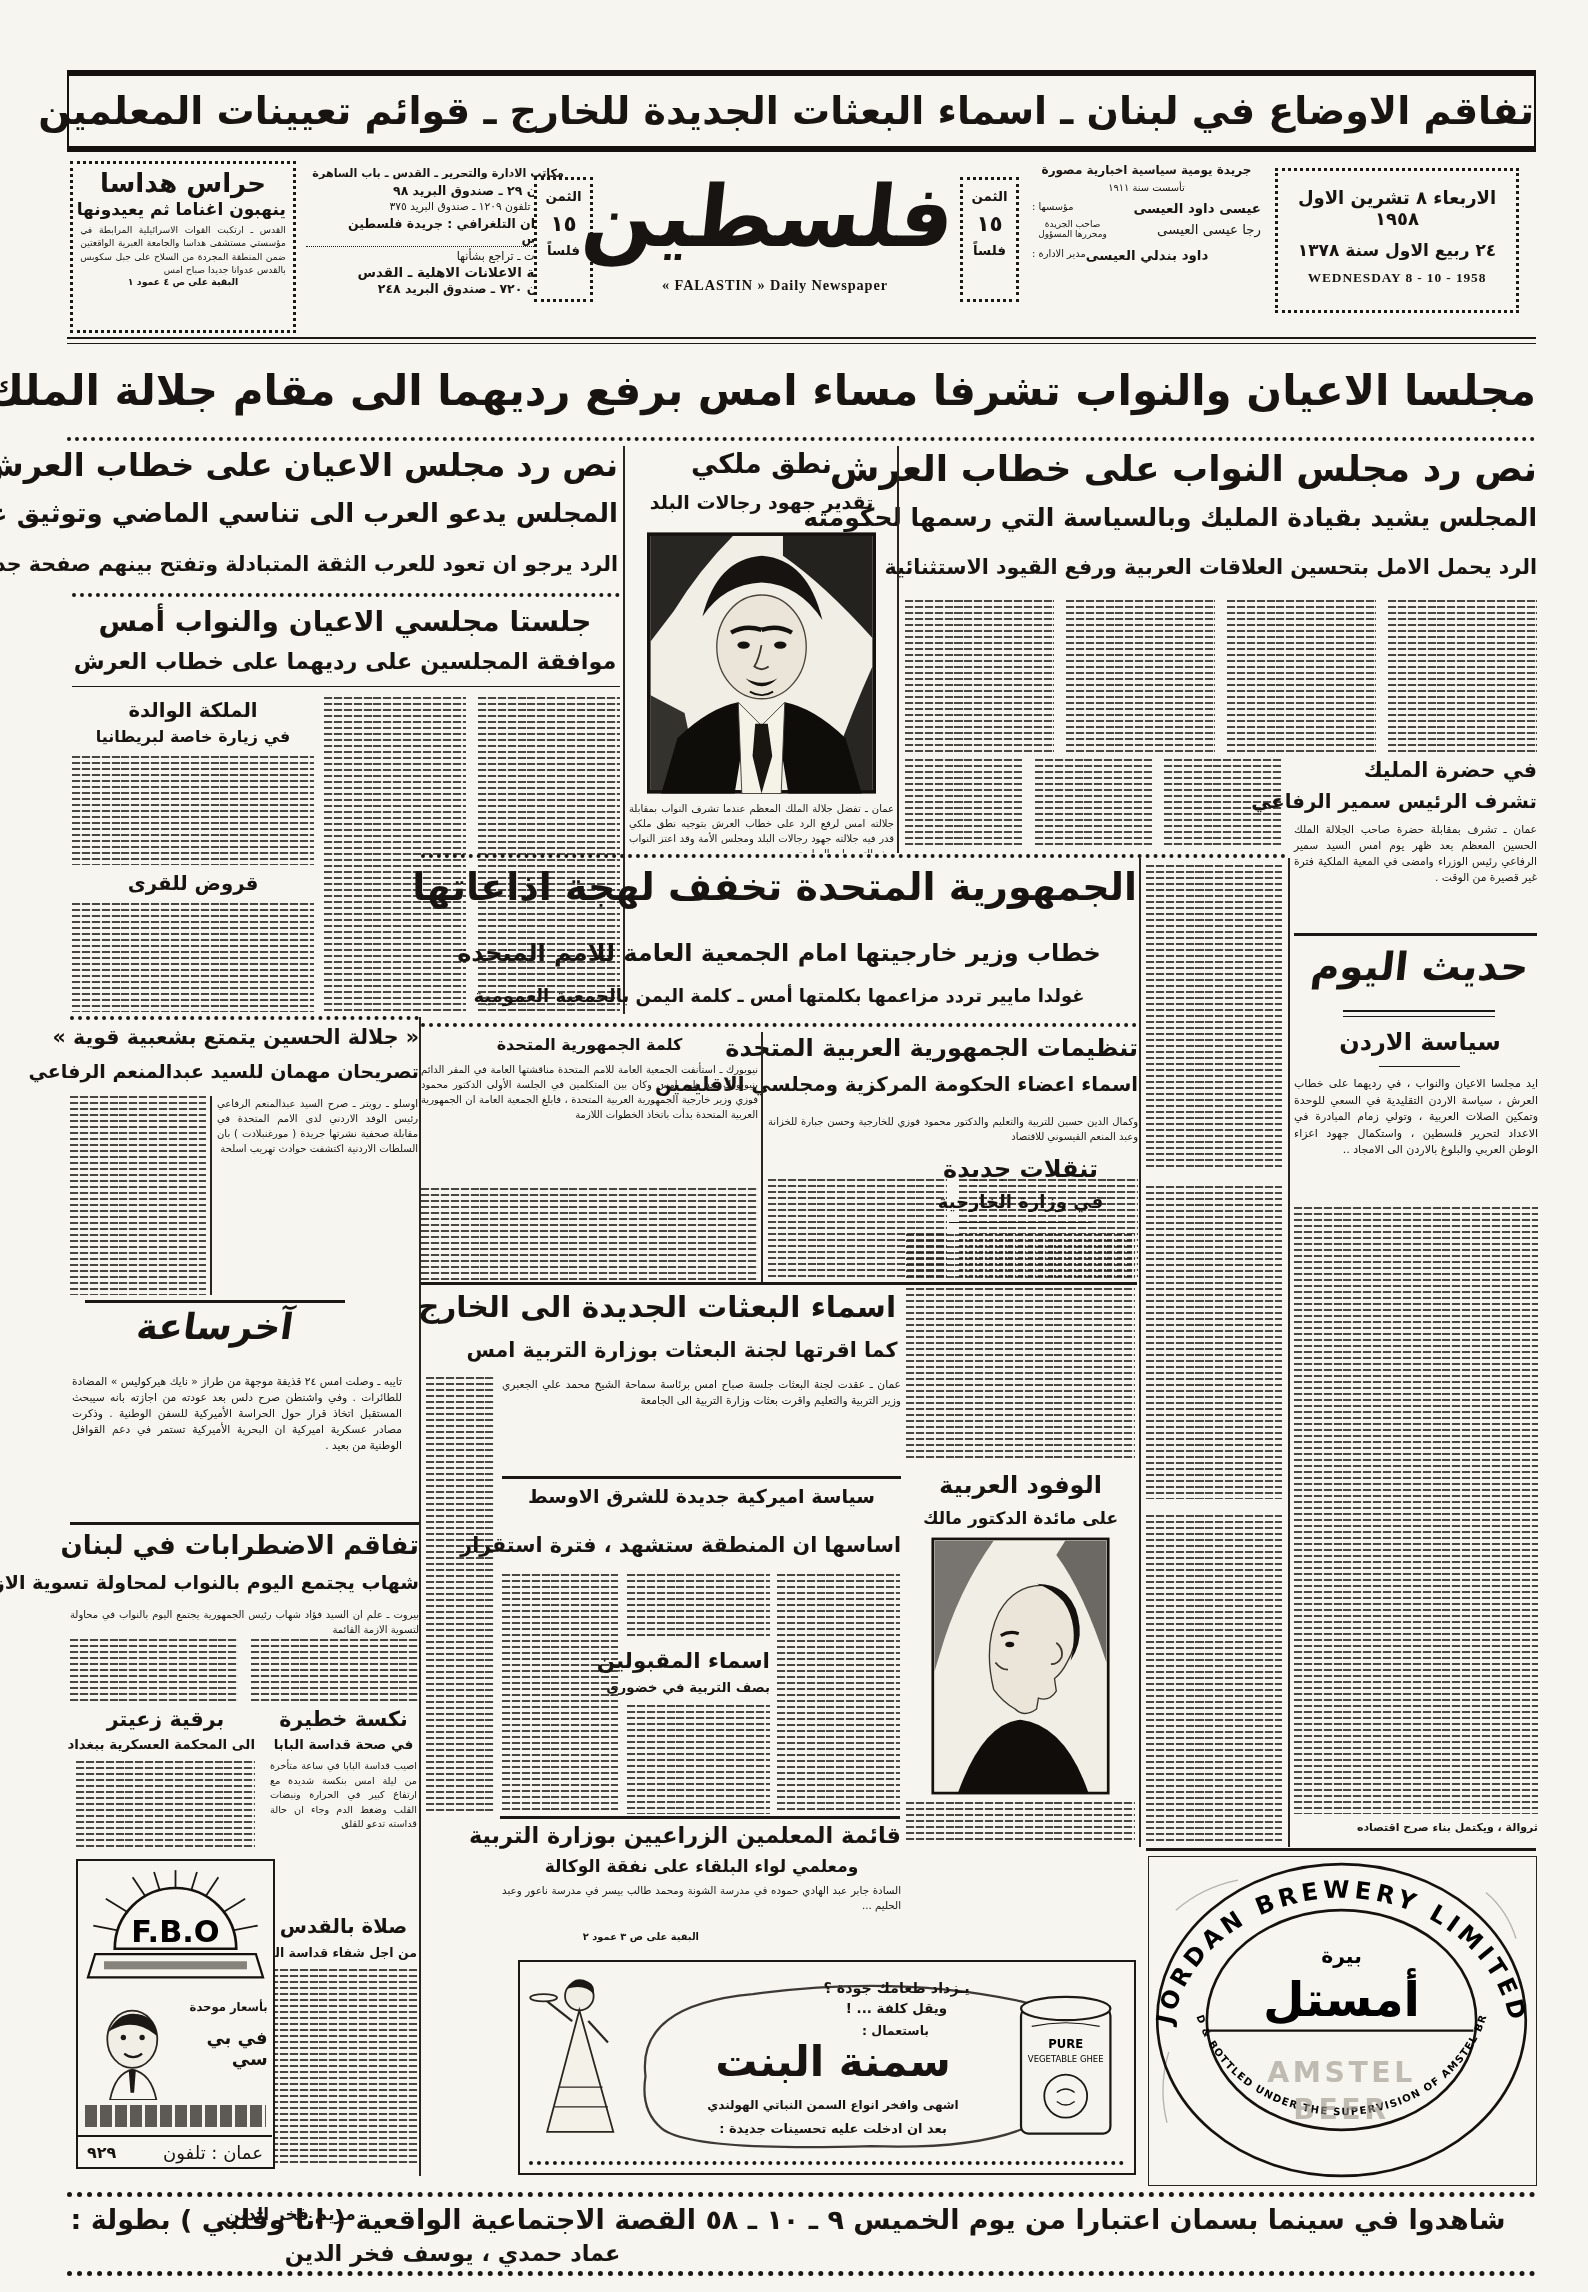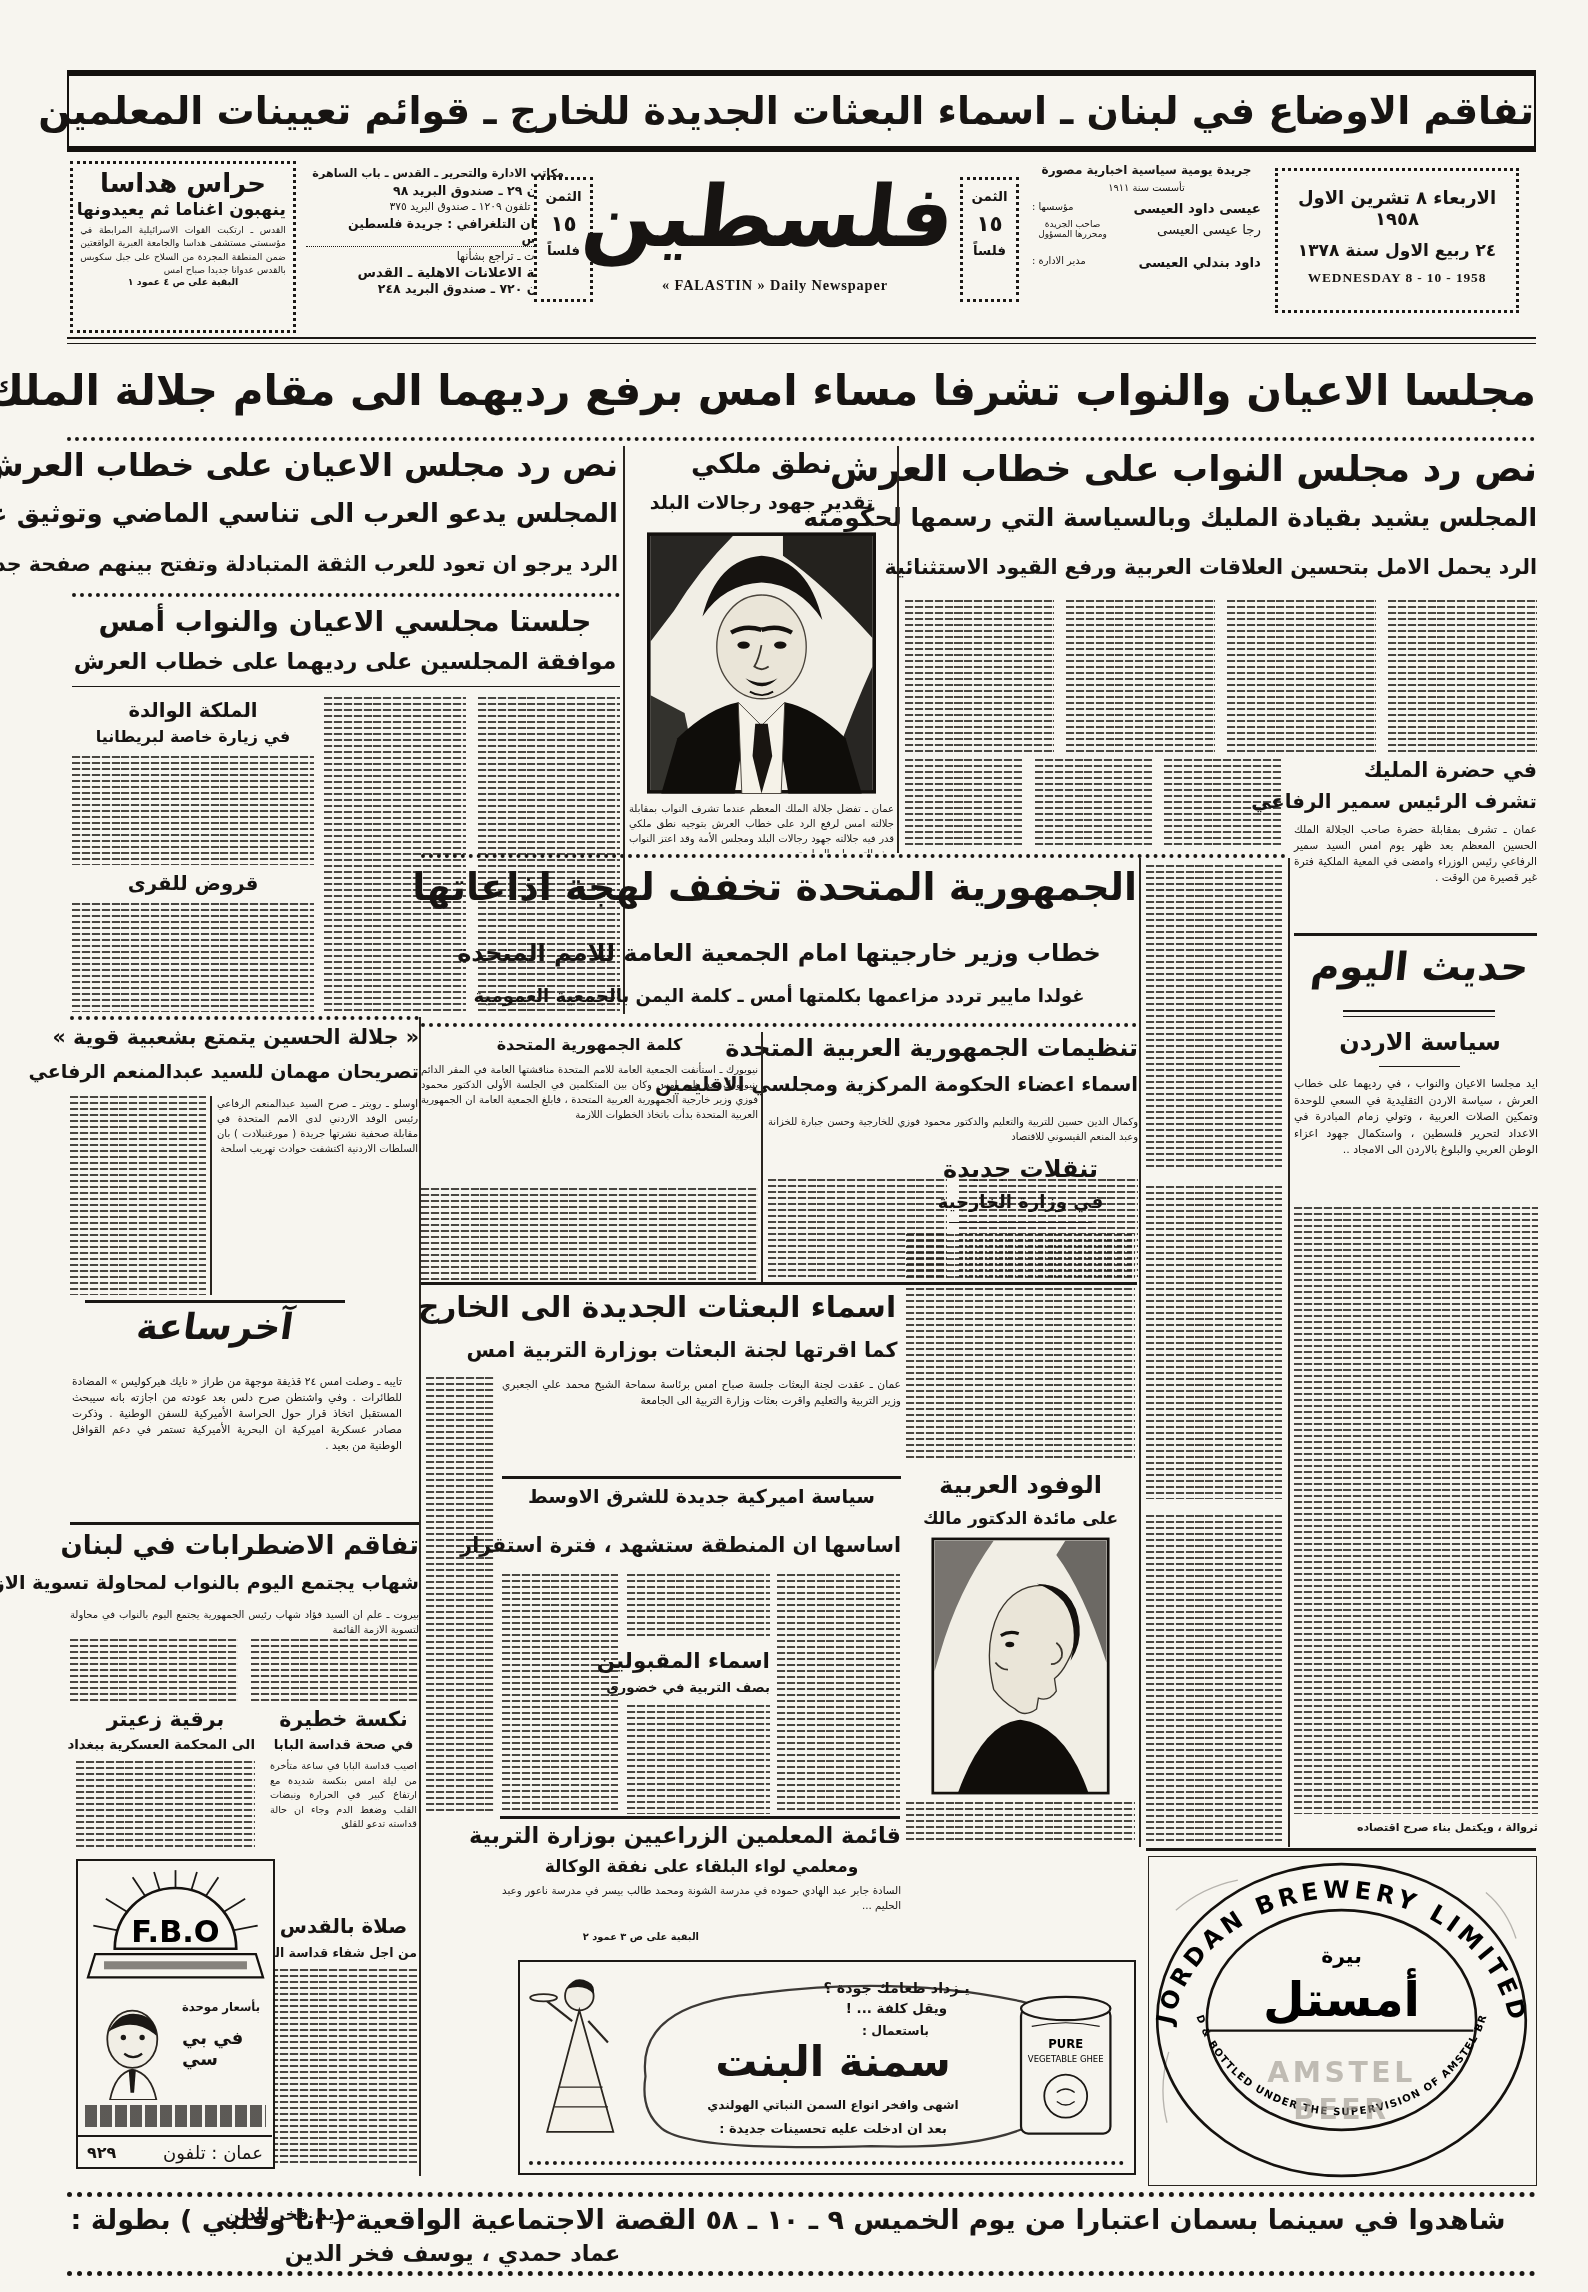--- a/index.html
+++ b/index.html
@@ -78,21 +78,21 @@
     <div style="font-size:12px;font-weight:bold">جريدة يومية سياسية اخبارية مصورة</div>
     <div style="font-size:9.9px;margin-top:4.5px">تأسست سنة ١٩١١</div>
     <div style="display:flex;flex-direction:row-reverse;justify-content:space-between;margin-top:8px">
       <span style="font-size:9.9px">مؤسسها :</span>
       <span style="font-size:13.4px;font-weight:bold">عيسى داود العيسى</span>
     </div>
     <div style="display:flex;flex-direction:row-reverse;justify-content:space-between;margin-top:3.6px;align-items:center">
       <span style="font-size:9px;width:81px">صاحب الجريدة ومحررها المسؤول</span>
       <span style="font-size:13.4px;font-weight:normal">رجا عيسى العيسى</span>
     </div>
-    <div style="display:flex;flex-direction:row-reverse;justify-content:space-between;margin-top:16px">
+    <div style="display:flex;flex-direction:row-reverse;margin-top:9px">
       <span style="font-size:9.9px">مدير الادارة :</span>
       <span style="font-size:13.4px;font-weight:bold">داود بندلي العيسى</span>
     </div>
   </div>
 
   <div class="abs dot ar hd" style="left:1275px;top:168px;width:244px;height:145px;padding-top:16px">
     <div style="font-size:18px">الاربعاء ٨ تشرين الاول ١٩٥٨</div>
     <div style="font-size:17px;margin-top:10.7px">٢٤ ربيع الاول سنة ١٣٧٨</div>
     <div class="en" style="font-size:13.4px;margin-top:10.7px;font-weight:bold;letter-spacing:0.9px">WEDNESDAY 8 - 10 - 1958</div>
   </div>
@@ -209,21 +209,21 @@
         <line x1="108" y1="88" x2="200" y2="70"></line>
           <line x1="108" y1="88" x2="84" y2="10"></line>
         <line x1="108" y1="88" x2="132" y2="10"></line>
       </g>
       <path d="M40,96 A68,68 0 0 1 176,96 Z" fill="#f7f5ef" stroke="#14110e" stroke-width="3"></path>
       <text x="108" y="88" text-anchor="middle" font-size="34" font-weight="bold" font-family="Liberation Serif,serif">F.B.O</text>
       <path d="M18,102 L198,102 L206,128 L10,128 Z" fill="#f7f5ef" stroke="#14110e" stroke-width="2.5"></path>
       <rect x="28" y="110" width="160" height="9" fill="#2a251f" opacity=".55"></rect>
     </svg>
     <div style="display:flex;flex-direction:row-reverse;align-items:flex-start;padding:3.6px 5.4px">
-      <div class="ar" style="width:86px;text-align:left">
+      <div class="ar" style="width:86px;text-align:right">
         <div style="font-size:11.6px;font-weight:bold">بأسعار موحدة</div>
         <div style="font-size:18px;font-weight:bold;margin-top:12.5px">في بي سي</div>
       </div>
       <svg width="99" height="100" viewBox="0 0 110 112">
         <ellipse cx="55" cy="44" rx="28" ry="32" fill="#f1eee5" stroke="#2a251f" stroke-width="2"></ellipse>
         <path d="M28,36 Q40,12 62,16 Q82,20 82,40 Q66,26 48,28 Q36,30 28,36 Z" fill="#1b1815"></path>
         <circle cx="45" cy="42" r="3" fill="#1b1815"></circle>
           <circle cx="66" cy="42" r="3" fill="#1b1815"></circle>
         <path d="M46,60 q10,8 20,0" stroke="#1b1815" stroke-width="2.5" fill="none"></path>
         <path d="M30,112 Q36,82 55,78 Q76,82 82,112 Z" fill="#f7f5ef" stroke="#2a251f" stroke-width="2"></path>

